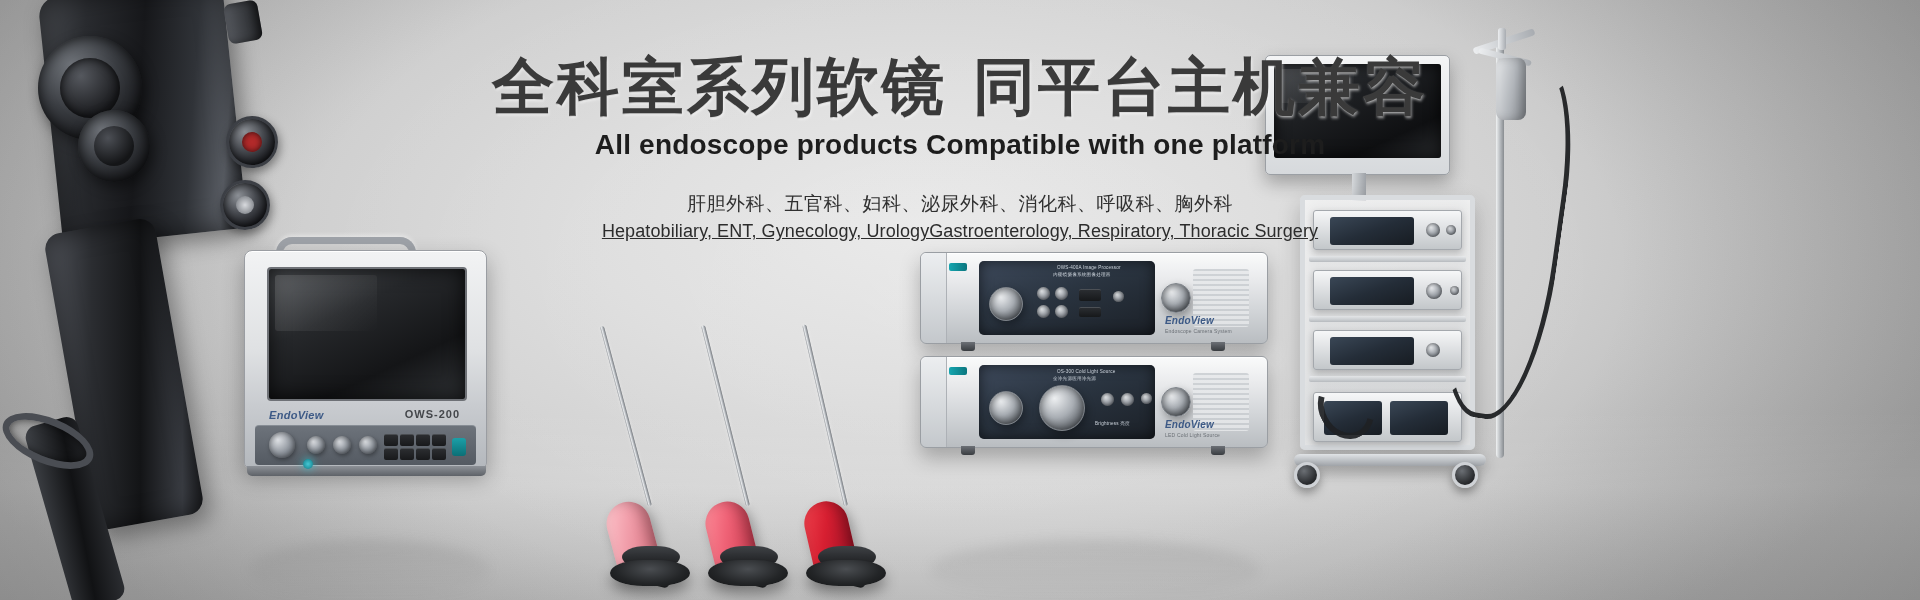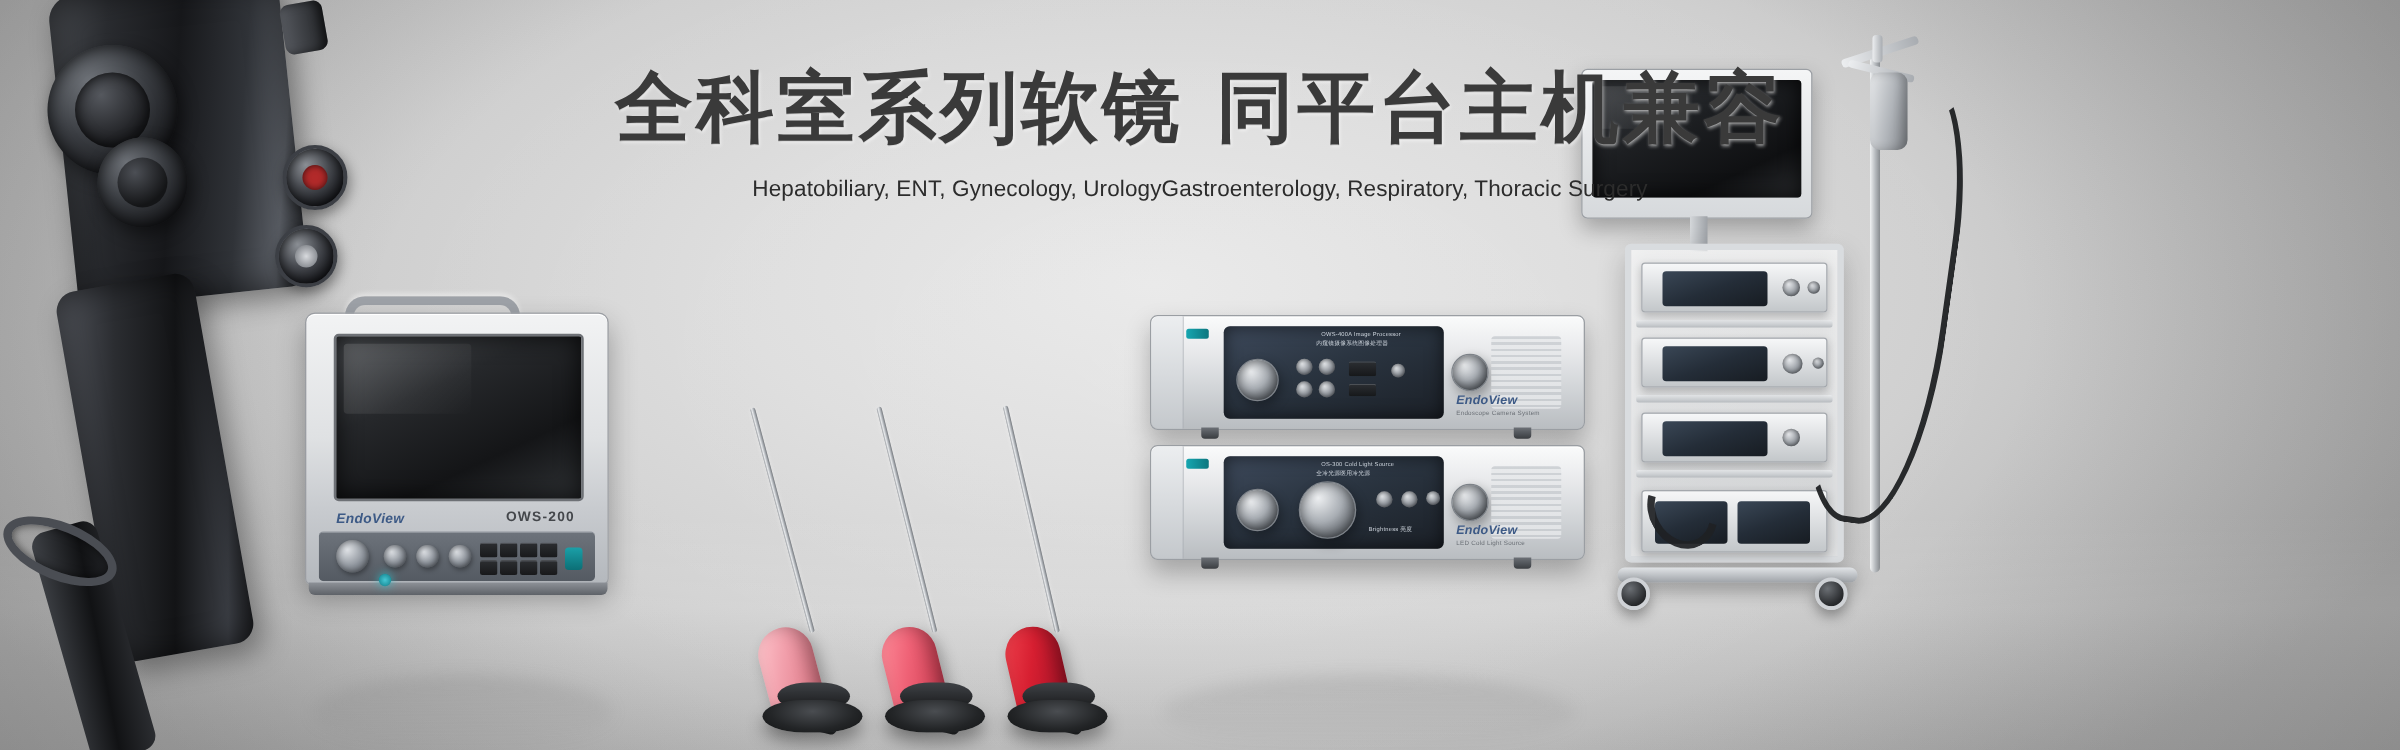--- a/index.html
+++ b/index.html
@@ -40,22 +40,22 @@
   .subhead {
     margin-top:8px;
     font-size:28px; font-weight:bold; color:#1d1d1d;
     letter-spacing:0.2px; white-space:nowrap;
   }
   .dept-cn {
     margin-top:30px; font-size:19px; color:#303030;
     letter-spacing:0.5px; white-space:nowrap;
   }
   .dept-en {
-    margin-top:20px; font-size:18px; color:#2c2c2c;
-    letter-spacing:0.1px; white-space:nowrap;
+    margin-top:4px; font-size:18px; color:#2c2c2c;
+    letter-spacing:0.1px; white-space:nowrap;text-decoration:underline;
   }
 
   
   .scope-left { position:absolute; left:-10px; top:-12px; width:330px; height:520px; z-index:20; }
   .scope-body {
     position:absolute; left:60px; top:0px; width:185px; height:250px;
     background:linear-gradient(100deg,#4a4d52 0%,#2a2c30 22%,#17181b 48%,#303338 72%,#5a5e65 88%,#202226 100%);
     border-radius:20px 22px 14px 14px;
     box-shadow:inset 0 0 28px rgba(0,0,0,0.6), 6px 8px 22px rgba(0,0,0,0.40);
     transform:rotate(-6deg);
@@ -561,16 +561,18 @@
   <div class="refl" style="left:250px; width:240px;"></div>
   <div class="refl" style="left:930px; width:330px;"></div>
 
   <div class="floor-sheen"></div>
   <div class="vignette"></div>
 
   <div class="text-block">
     <div class="headline">
       <span>全科室系列软镜</span><span class="gap"></span><span>同平台主机兼容</span>
     </div>
+    <div class="subhead">All endoscope products Compatible with one platform</div>
+    <div class="dept-cn">肝胆外科、五官科、妇科、泌尿外科、消化科、呼吸科、胸外科</div>
     <div class="dept-en">Hepatobiliary, ENT, Gynecology, UrologyGastroenterology, Respiratory, Thoracic Surgery</div>
   </div>
 
 </div>
 
 </body></html>

